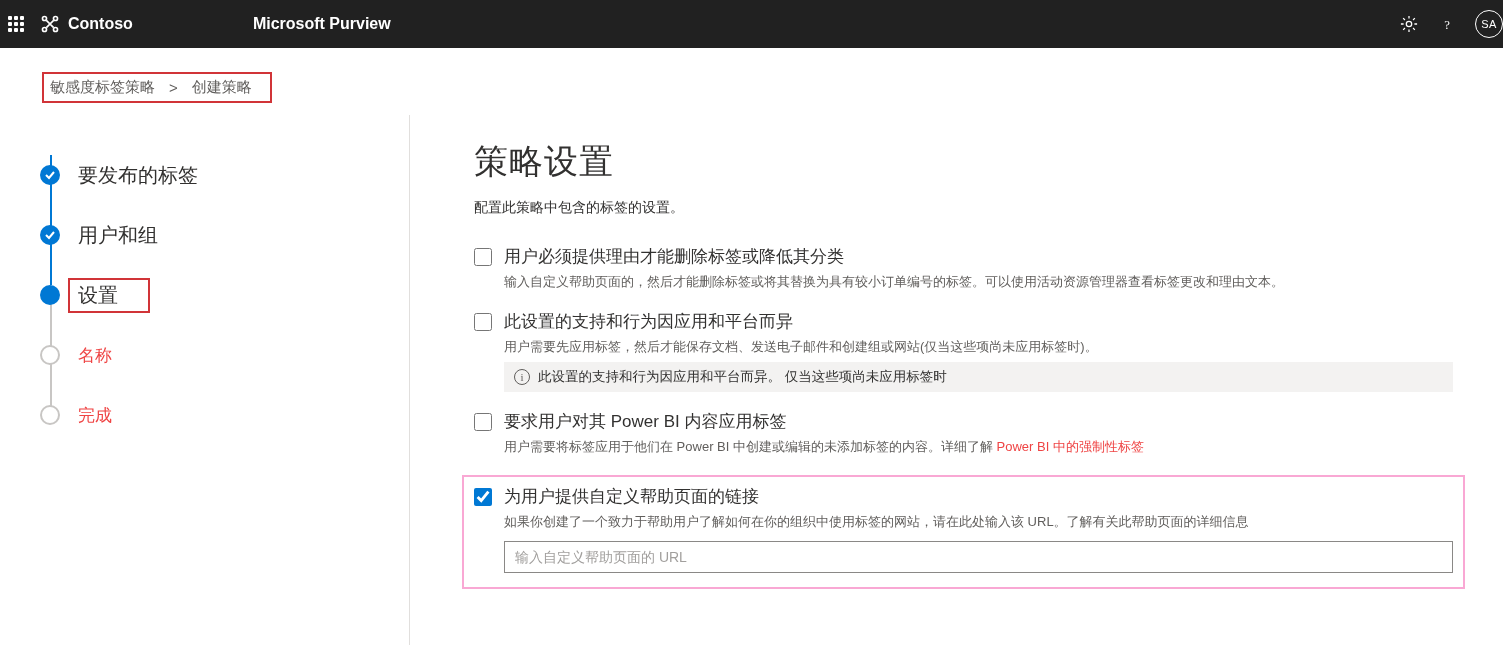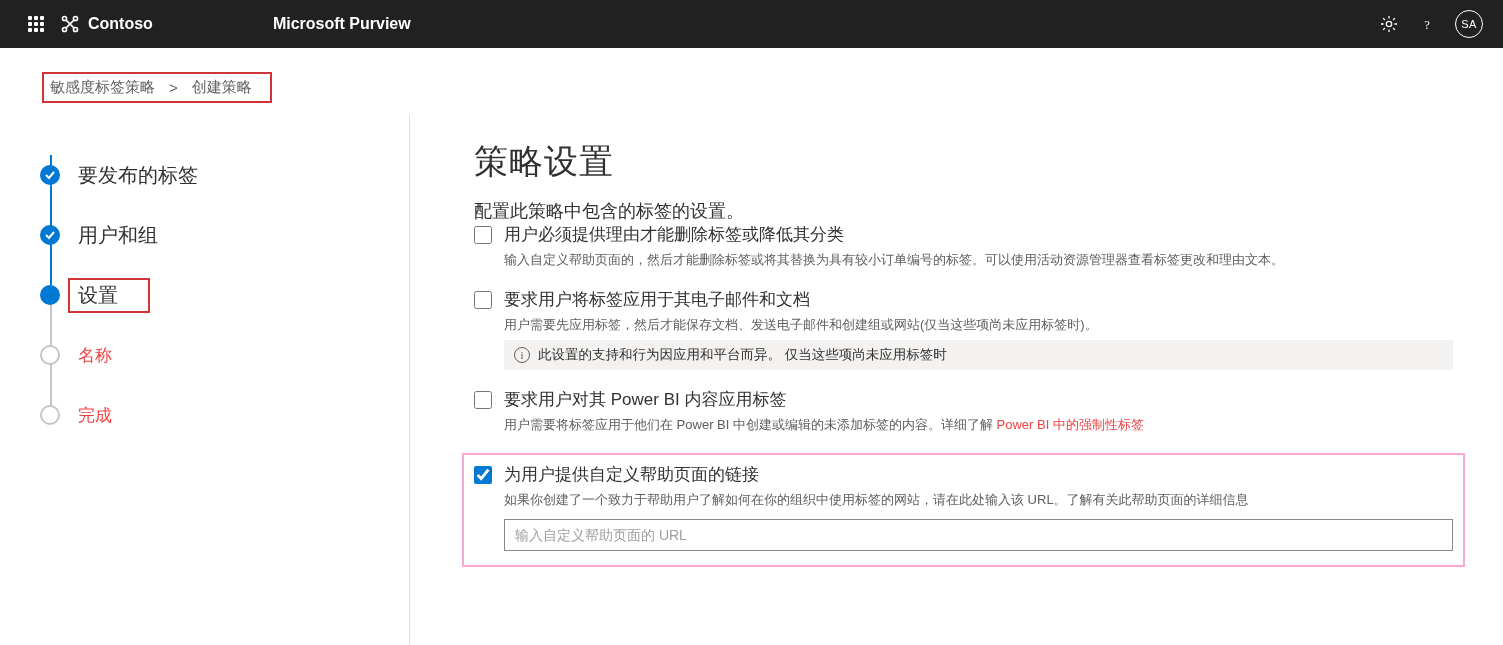--- a/index.html
+++ b/index.html
@@ -13,21 +13,21 @@
       overflow: hidden;
     }
 
     
     .topbar {
       height: 48px;
       background: #212121;
       color: #ffffff;
       display: flex;
       align-items: center;
-      padding: 0 20px;
+      padding: 0 0;
     }
     .waffle {
       width: 32px; height: 32px;
       display: flex; align-items: center; justify-content: center;
       margin-right: 6px;
       cursor: pointer;
     }
     .waffle-grid {
       display: grid;
       grid-template-columns: repeat(3, 4px);
@@ -124,22 +124,23 @@
       flex: 1;
       padding: 24px 50px 0 64px;
     }
     .content h1 {
       font-size: 34px;
       font-weight: 400;
       margin-bottom: 14px;
       letter-spacing: 1px;
     }
     .content .subtitle {
-      font-size: 18px;
+      font-size: 14px;
       color: #323130;
+      margin-bottom: 28px;
     }
 
     .option {
       display: flex;
       align-items: flex-start;
       margin-bottom: 18px;
     }
     .option input[type="checkbox"] {
       width: 18px; height: 18px;
       margin-top: 3px;
@@ -302,21 +303,21 @@
       <input type="checkbox" style="">
       <div class="option-body">
         <div class="option-title">用户必须提供理由才能删除标签或降低其分类</div>
         <div class="option-desc">输入自定义帮助页面的，然后才能删除标签或将其替换为具有较小订单编号的标签。可以使用活动资源管理器查看标签更改和理由文本。</div>
       </div>
     </div>
 
     <div class="option">
       <input type="checkbox" style="">
       <div class="option-body">
-        <div class="option-title">要求用户将标签应用于其电子邮件和文档</div>
+        <div class="option-title">此设置的支持和行为因应用和平台而异</div>
         <div class="option-desc">用户需要先应用标签，然后才能保存文档、发送电子邮件和创建组或网站(仅当这些项尚未应用标签时)。</div>
         <div class="info-banner">
           <span class="info-icon">i</span>
           <span>
             <span>此设置的支持和行为因应用和平台而异。</span>
             <span class="link">仅当这些项尚未应用标签时</span>
           </span>
         </div>
       </div>
     </div>

